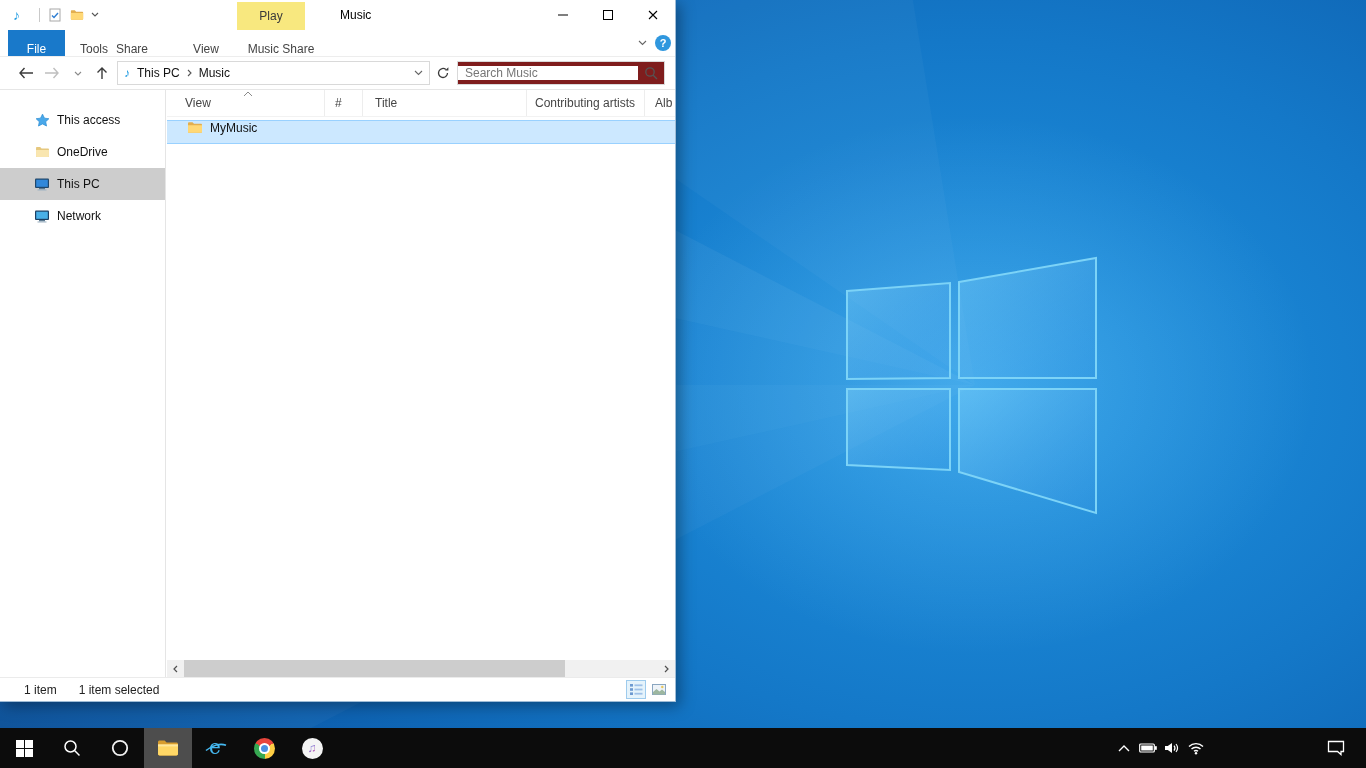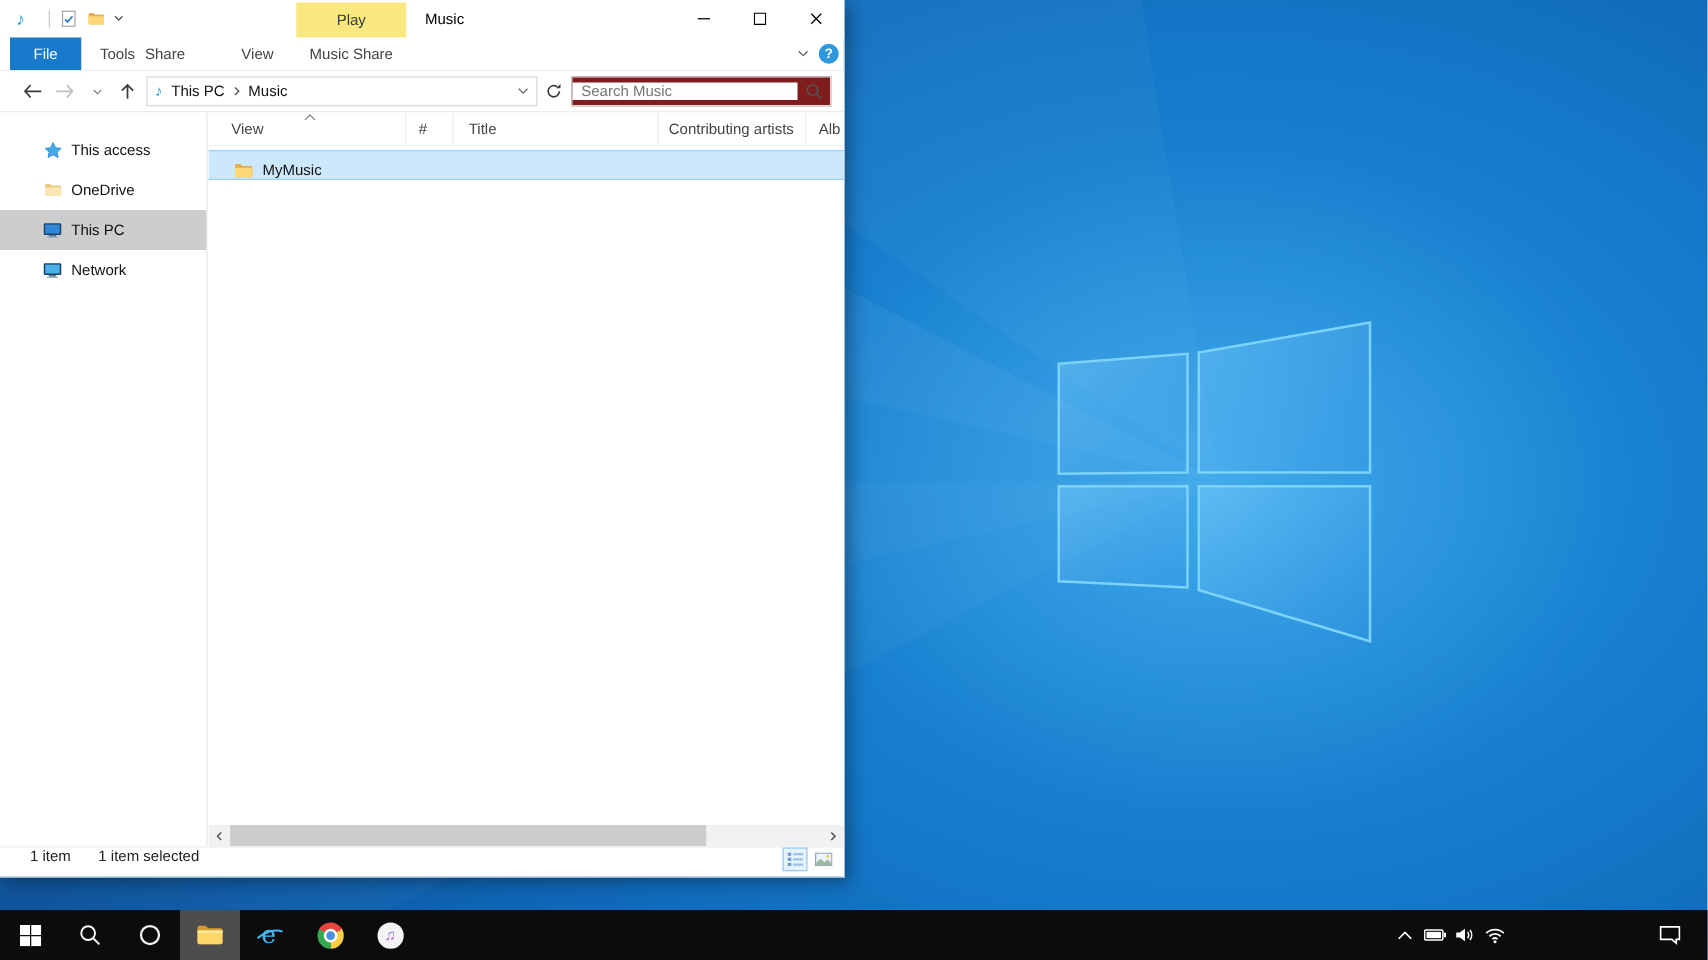--- a/index.html
+++ b/index.html
@@ -14,28 +14,28 @@
   
   .window{position:absolute;left:0;top:0;width:676px;height:702px;background:#fff;
     border-right:1px solid #9fbcd6;border-bottom:1px solid #9fbcd6;box-shadow:4px 4px 14px rgba(0,0,0,.35)}
 
   .titlebar{position:relative;height:30px;background:#fff}
   .app-icon{position:absolute;left:13px;top:7px;font-size:14px;line-height:16px;color:#1e9be2}
   .qat-sep{position:absolute;left:39px;top:8px;height:14px;border-left:1px solid #c9c9c9}
   .qat-1{position:absolute;left:49px;top:8px;display:flex}
   .qat-2{position:absolute;left:70px;top:9px;display:flex}
   .qat-caret{position:absolute;left:91px;top:12px;display:flex}
-  .play-hdr{position:absolute;left:237px;top:2px;width:88px;height:28px;background:#f8e87f;
+  .play-hdr{position:absolute;left:237px;top:2px;width:68px;height:28px;background:#f8e87f;
     display:flex;align-items:center;justify-content:center;color:#3a3a3a}
   .win-title{position:absolute;left:340px;top:0;height:30px;line-height:30px;color:#000}
   .caption{position:absolute;right:0;top:0;display:flex}
   .cap-btn{width:45px;height:30px;display:flex;align-items:center;justify-content:center;background:#fff}
 
   .tabs{position:relative;height:27px;border-bottom:1px solid #ededed;color:#444}
-  .tab{position:absolute;top:0;height:26px;display:flex;align-items:center;justify-content:center}
+  .tab{position:absolute;top:0;height:26px;display:flex;align-items:flex-end;justify-content:center}
   .tab-file{left:8px;width:57px;background:#1979ca;color:#fff}
   .tab-home{left:70px;width:48px}
   .tab-share{left:106px;width:52px}
   .tab-view{left:182px;width:48px}
   .tab-music{left:237px;width:88px}
   .ribbon-caret{position:absolute;left:631px;top:0;width:22px;height:26px;display:flex;align-items:center;justify-content:center}
   .help-btn{position:absolute;left:655px;top:5px;width:16px;height:16px;border-radius:50%;background:#2f97de;
     color:#fff;font-size:11px;font-weight:bold;display:flex;align-items:center;justify-content:center}
 
   .addr-row{position:relative;height:33px;border-bottom:1px solid #e6e6e6;background:#fff}
@@ -68,32 +68,32 @@
   .cols{position:relative;display:flex;height:27px;align-items:stretch;color:#454545;border-bottom:1px solid #f2f2f2}
   .col{display:flex;align-items:center;border-right:1px solid #ededed}
   .col-name{width:158px;padding-left:18px}
   .col-num{width:38px;padding-left:10px}
   .col-title{width:164px;padding-left:12px}
   .col-artists{width:118px;padding-left:8px}
   .col-album{flex:1;padding-left:10px;border-right:0}
   .sort-caret{position:absolute;left:76px;top:1px;display:flex}
 
   .rows{padding-top:3px}
-  .file-row{height:24px;display:flex;align-items:flex-end;color:#111}
+  .file-row{height:24px;display:flex;align-items:flex-start;color:#111}
   .file-row.selected{background:#cce8ff;border-top:1px solid #99d1ff;border-bottom:1px solid #99d1ff}
   .row-ico{margin-left:20px;display:flex}
   .row-name{margin-left:7px}
 
   .hscroll{position:absolute;left:0;right:0;bottom:0;height:17px;background:#f1f1f1}
   .scroll-arrow{position:absolute;top:0;width:17px;height:17px;display:flex;align-items:center;justify-content:center}
   .sa-left{left:0}.sa-right{right:0}
   .scroll-thumb{position:absolute;left:17px;top:0;width:381px;height:17px;background:#cdcdcd}
 
   .statusbar{position:absolute;left:0;bottom:0;width:100%;height:24px;background:#fff;border-top:1px solid #ebebeb;
-    display:flex;align-items:flex-start;color:#222}
+    display:flex;align-items:center;color:#222}
   .st-count{margin-left:24px}
   .st-sel{margin-left:22px}
   .view-btns{margin-left:auto;margin-right:6px;display:flex;gap:3px}
   .view-btn{width:20px;height:19px;display:flex;align-items:center;justify-content:center;border:1px solid transparent}
   .view-btn.active{background:#e5f3fb;border-color:#9ecbed}
 
   
   .taskbar{position:absolute;left:0;bottom:0;width:1366px;height:40px;background:#0c0c0c}
   .tb-btn{position:absolute;top:0;width:48px;height:40px;display:flex;align-items:center;justify-content:center}
   .tb-start{left:0}.tb-search{left:48px}.tb-cortana{left:96px}

